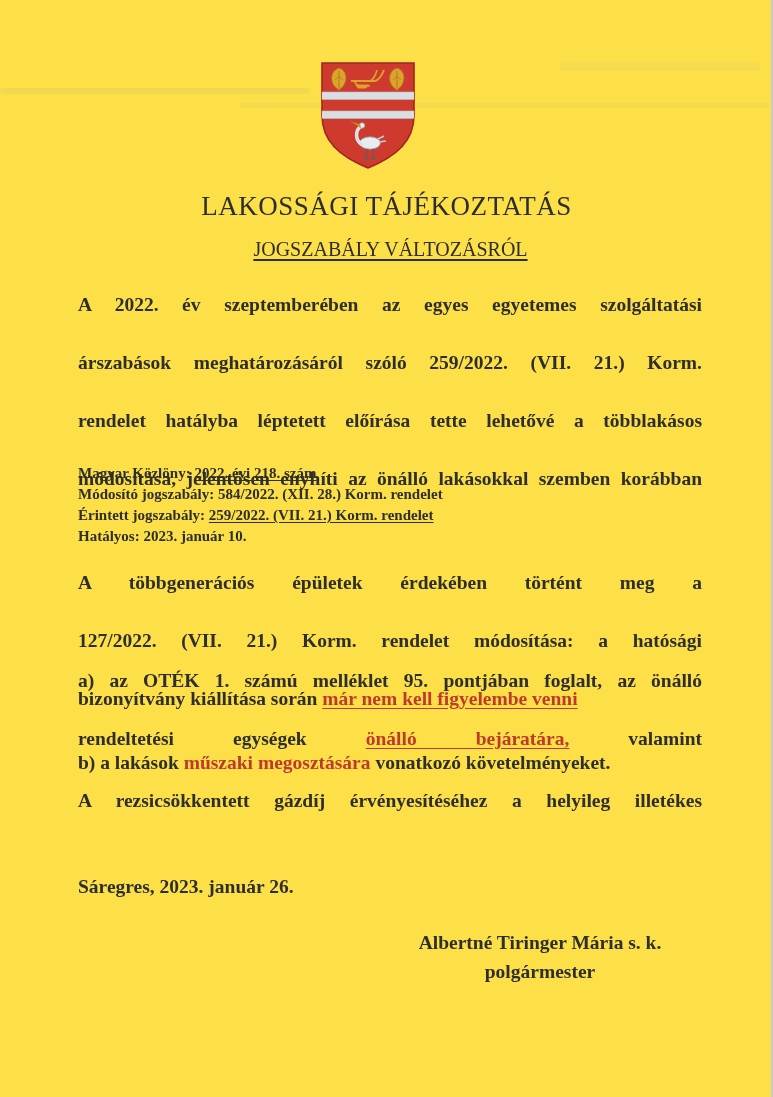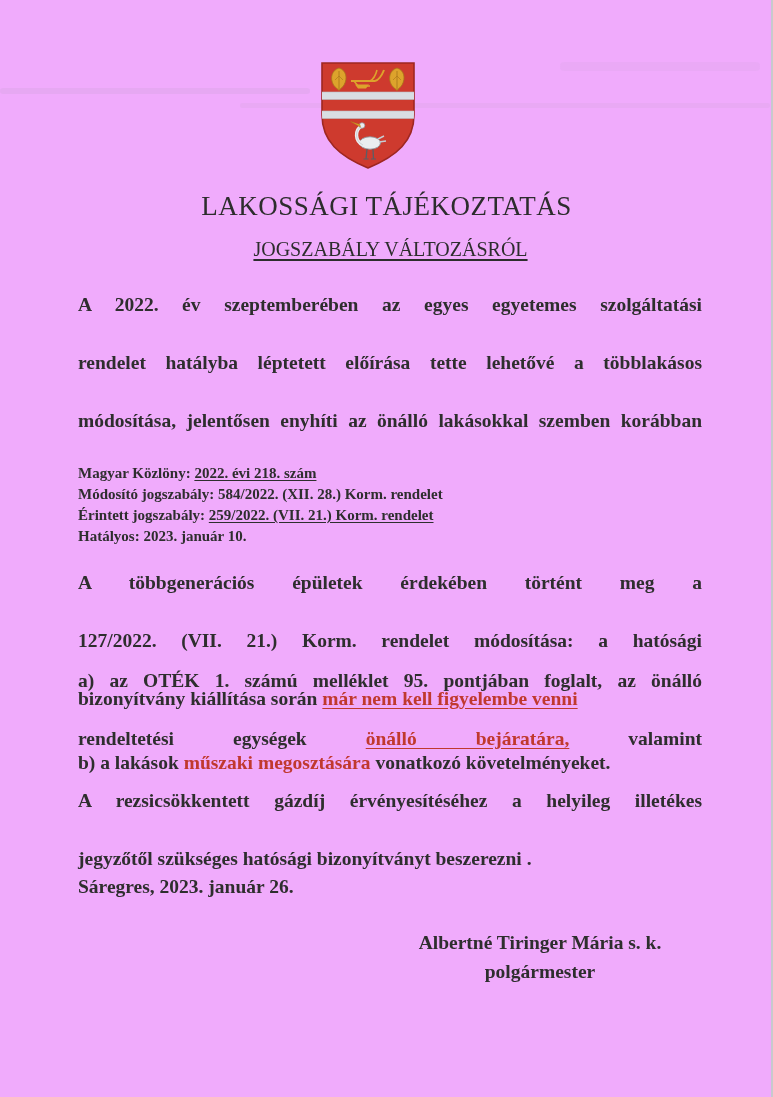--- a/index.html
+++ b/index.html
@@ -1,17 +1,17 @@
 <!DOCTYPE html>
 <html><head>
 <meta charset="utf-8">
 <style>
   html,body{margin:0;padding:0;background:#ffffff;}
   .page{
-    position:relative;width:773px;height:1097px;background:#f0abfc;overflow:hidden;
+    position:relative;width:773px;height:1097px;background:#fde047;overflow:hidden;
     font-family:"Liberation Serif","DejaVu Serif",serif;color:#2e2e2e;
   }
   
   .smudge{position:absolute;border-radius:4px;pointer-events:none;}
   .sm1{left:0;top:88px;width:310px;height:6px;background:rgba(150,150,158,0.10);}
   .sm2{left:240px;top:103px;width:530px;height:5px;background:rgba(150,150,158,0.08);}
   .sm3{left:560px;top:62px;width:200px;height:9px;background:rgba(160,160,168,0.07);}
   .edge-right{position:absolute;right:0;top:0;width:2px;height:1097px;background:#c8cacd;}
 
   .arms{position:absolute;left:318px;top:59px;}
@@ -97,20 +97,21 @@
         <path d="M45.5 100 H50.5 M53 100 H58" stroke="#5a5f66" stroke-width="1.1" fill="none"></path>
       </g>
     </g>
   </svg>
 
   <div class="title">LAKOSSÁGI TÁJÉKOZTATÁS</div>
   <div class="subtitle">JOGSZABÁLY VÁLTOZÁSRÓL</div>
 
   <div class="block p1">
     <div class="bl jl">A 2022. év szeptemberében az egyes egyetemes szolgáltatási</div>
+    <div class="bl jl">árszabások meghatározásáról szóló 259/2022. (VII. 21.) Korm.</div>
     <div class="bl jl">rendelet hatályba léptetett előírása tette lehetővé a többlakásos</div>
     <div class="bl jl">módosítása, jelentősen enyhíti az önálló lakásokkal szemben korábban</div>
   </div>
 
   <div class="block meta">
     <div class="ml"><span>Magyar Közlöny: </span><span class="u">2022. évi 218. szám</span></div>
     <div class="ml">Módosító jogszabály: 584/2022. (XII. 28.) Korm. rendelet</div>
     <div class="ml"><span>Érintett jogszabály: </span><span class="u">259/2022. (VII. 21.) Korm. rendelet</span></div>
     <div class="ml">Hatályos: 2023. január 10.</div>
   </div>
@@ -125,21 +126,20 @@
     <div class="bl jl">a) az OTÉK 1. számú melléklet 95. pontjában foglalt, az önálló</div>
     <div class="bl jl"><span>rendeltetési egységek</span> <span class="redu">önálló bejáratára,</span> <span>valamint</span></div>
   </div>
 
   <div class="block pb">
     <div class="bl"><span>b) a lakások</span> <span class="red">műszaki megosztására</span> <span>vonatkozó követelményeket.</span></div>
   </div>
 
   <div class="block p5">
     <div class="bl jl">A rezsicsökkentett gázdíj érvényesítéséhez a helyileg illetékes</div>
-    <div class="bl">jegyzőtől szükséges hatósági bizonyítványt beszerezni .</div>
   </div>
 
   <div class="block bl date">Sáregres, 2023. január 26.</div>
 
   <div class="sig">
     <div class="bl">Albertné Tiringer Mária s. k.</div>
     <div class="bl">polgármester</div>
   </div>
 
 </div>

